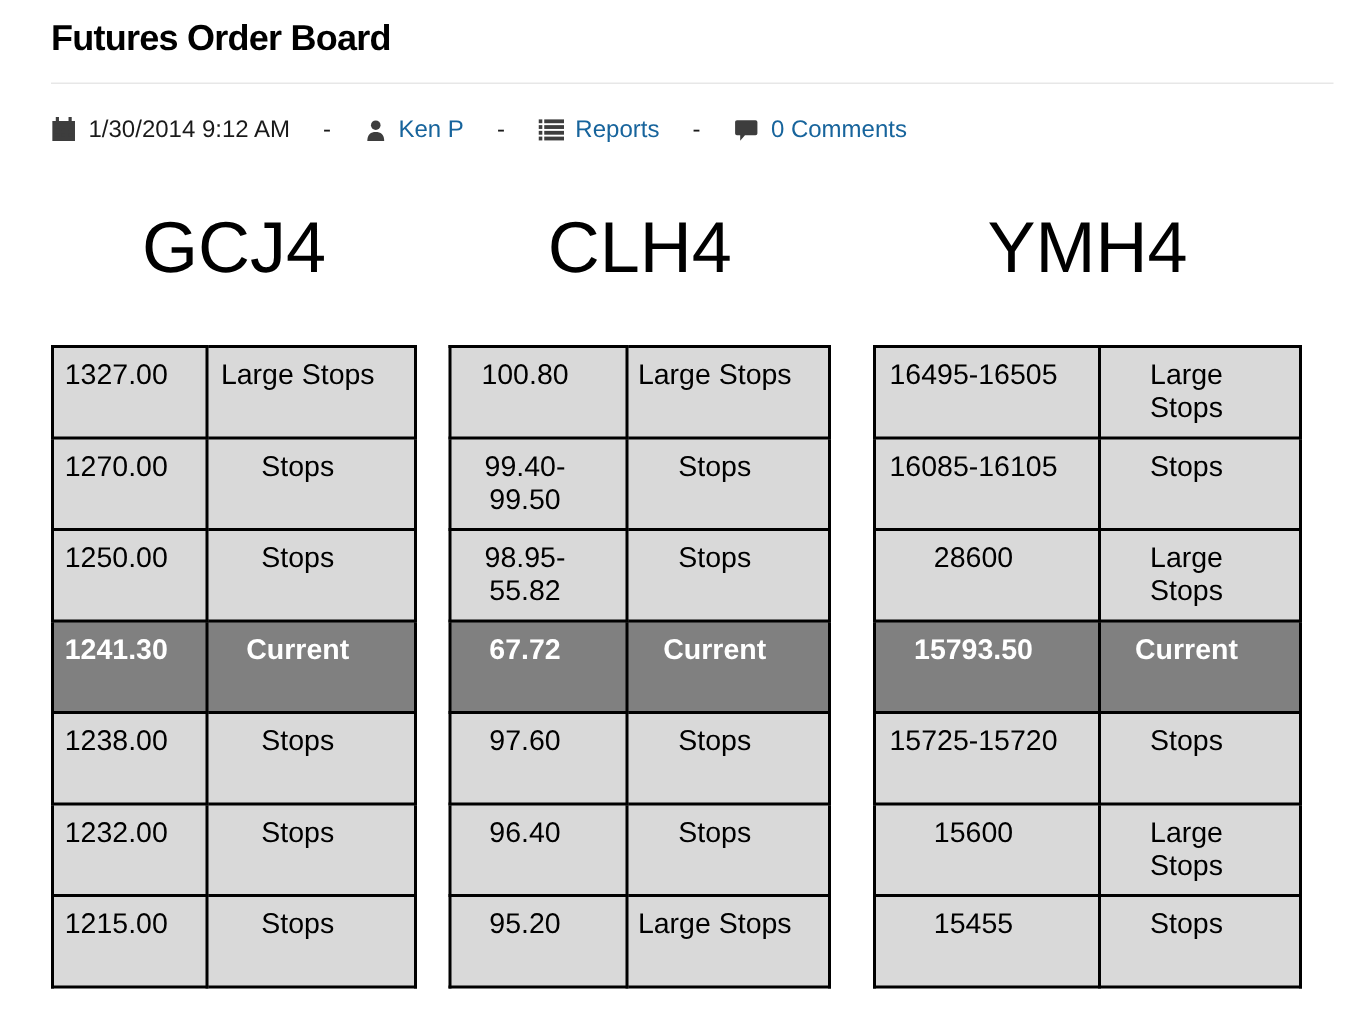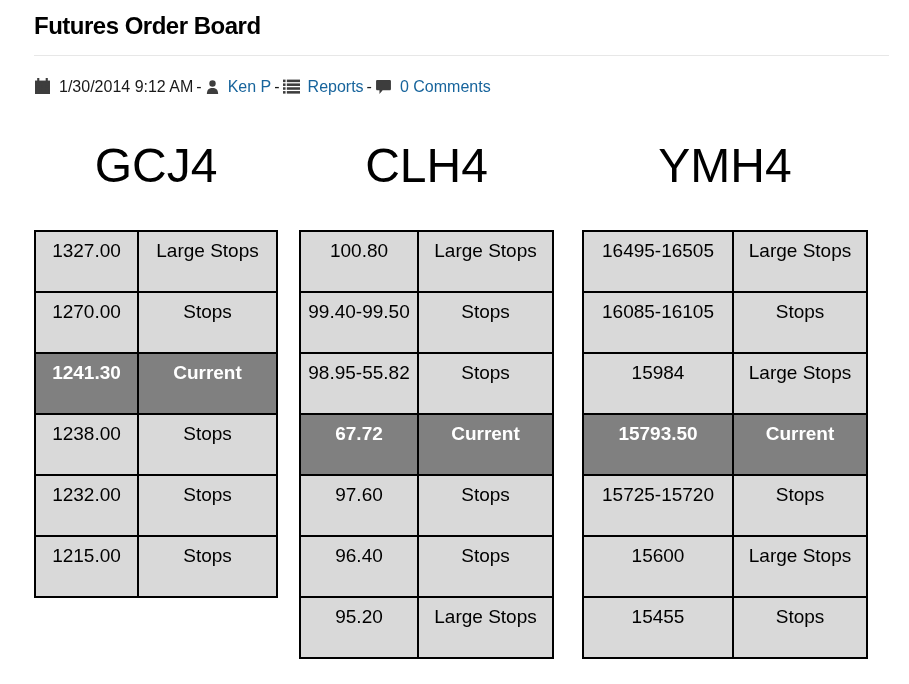--- a/index.html
+++ b/index.html
@@ -27,21 +27,21 @@
     border: none;
     border-top: 1px solid #e7e7e7;
     margin: 15px 0 0 0;
   }
 
   
   .meta {
     margin-top: 22px;
     display: flex;
     align-items: center;
-    gap: 3px;
+    gap: 22px;
     font-size: 16px;
     color: #1a1a1a;
     white-space: nowrap;
   }
   .meta-group { display: inline-flex; align-items: center; gap: 8px; }
   .meta .icon { display: inline-flex; align-items: center; }
   .meta .icon svg { fill: var(--icon, #3d3d3d); display: block; }
   .meta a {
     color: var(--link, #17649c);
     text-decoration: none;
@@ -63,21 +63,21 @@
     color: #000000;
     text-align: center;
     margin: 0 0 40px 0;
     line-height: 1;
   }
   table.board-table { border-collapse: collapse; }
   table.board-table td {
     border: 2px solid var(--border, #000000);
     background: var(--cell-bg, #d9d9d9);
     height: 61px;
-    padding: 8px 6px 0 6px;
+    padding: 8px 24px 0 6px;
     vertical-align: top;
     text-align: center;
     font-size: 19px;
     color: #000000;
   }
   tr.current td {
     background: var(--current-bg, #808080);
     color: var(--current-text, #ffffff);
     font-weight: 700;
   }
@@ -154,20 +154,24 @@
     <table class="board-table">
       <tbody>
             <tr>
               <td class="price-cell">1327.00</td>
               <td class="level-cell">Large Stops</td>
             </tr>
             <tr>
               <td class="price-cell">1270.00</td>
               <td class="level-cell">Stops</td>
             </tr>
+            <tr>
+              <td class="price-cell">1250.00</td>
+              <td class="level-cell">Stops</td>
+            </tr>
             <tr class="current">
               <td class="price-cell">1241.30</td>
               <td class="level-cell">Current</td>
             </tr>
             <tr>
               <td class="price-cell">1238.00</td>
               <td class="level-cell">Stops</td>
             </tr>
             <tr>
               <td class="price-cell">1232.00</td>
@@ -223,21 +227,21 @@
       <tbody>
             <tr>
               <td class="price-cell">16495-16505</td>
               <td class="level-cell">Large Stops</td>
             </tr>
             <tr>
               <td class="price-cell">16085-16105</td>
               <td class="level-cell">Stops</td>
             </tr>
             <tr>
-              <td class="price-cell">15984</td>
+              <td class="price-cell">28600</td>
               <td class="level-cell">Large Stops</td>
             </tr>
             <tr class="current">
               <td class="price-cell">15793.50</td>
               <td class="level-cell">Current</td>
             </tr>
             <tr>
               <td class="price-cell">15725-15720</td>
               <td class="level-cell">Stops</td>
             </tr>

